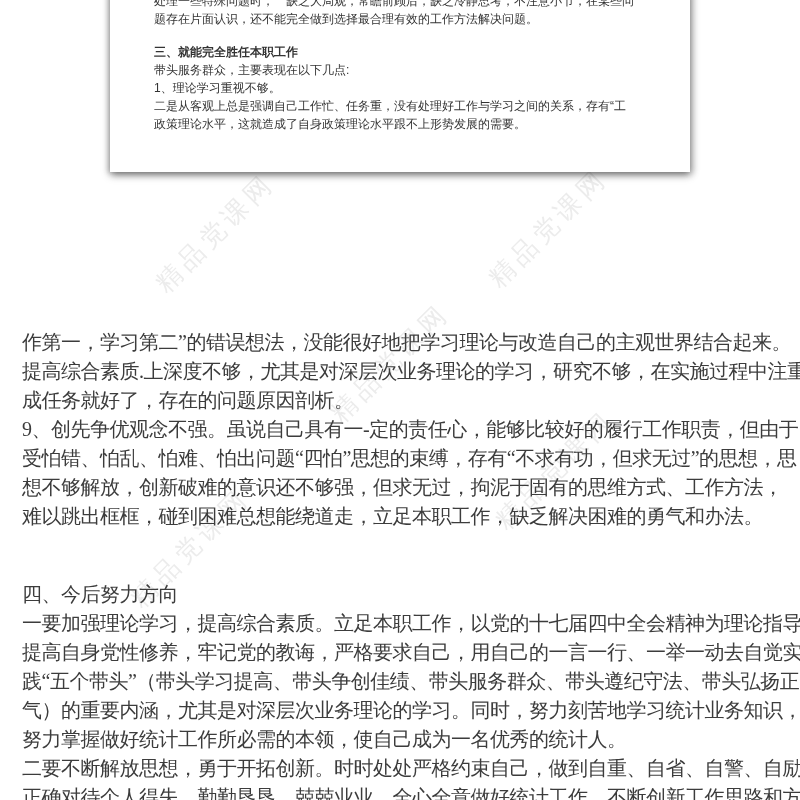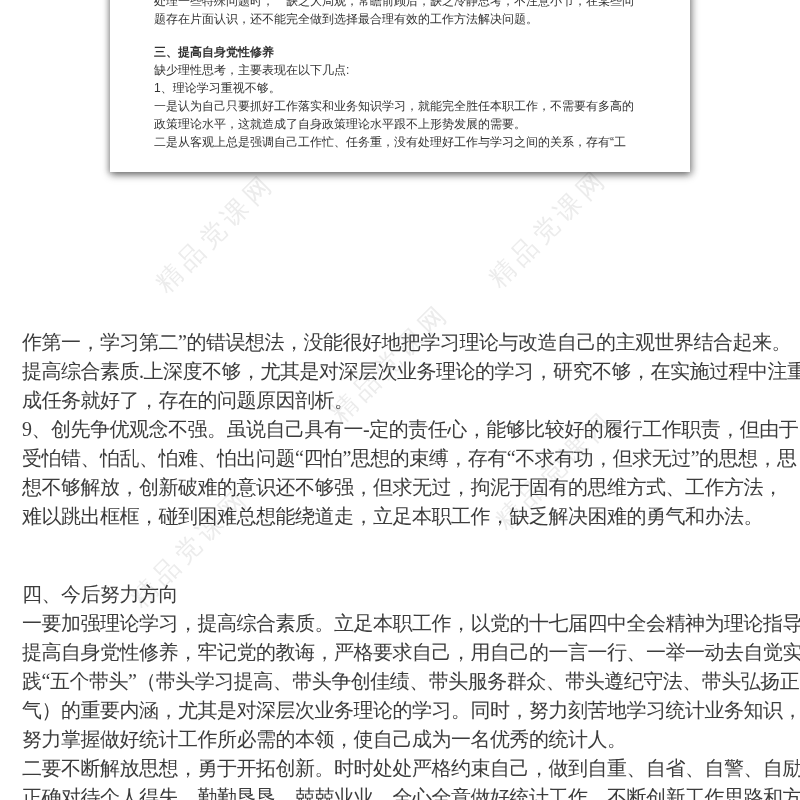--- a/index.html
+++ b/index.html
@@ -73,26 +73,25 @@
 
 <span class="watermark w1">精品党课网</span>
 <span class="watermark w2">精品党课网</span>
 <span class="watermark w3">精品党课网</span>
 <span class="watermark w4">精品党课网</span>
 <span class="watermark w5">精品党课网</span>
 
 <div class="preview-page">
   <div class="pline">处理一些特殊问题时，　缺乏大局观，常瞻前顾后，缺乏冷静思考，不注意小节，在某些问</div>
   <div class="pline">题存在片面认识，还不能完全做到选择最合理有效的工作方法解决问题。</div>
-  <div class="pline preview-heading">三、提高自身党性修养</div>
-  <div class="pline">缺少理性思考，主要表现在以下几点:</div>
+  <div class="pline preview-heading">三、就能完全胜任本职工作</div>
+  <div class="pline">带头服务群众，主要表现在以下几点:</div>
   <div class="pline">1、理论学习重视不够。</div>
-  <div class="pline">一是认为自己只要抓好工作落实和业务知识学习，就能完全胜任本职工作，不需要有多高的</div>
+  <div class="pline">二是从客观上总是强调自己工作忙、任务重，没有处理好工作与学习之间的关系，存有“工</div>
   <div class="pline">政策理论水平，这就造成了自身政策理论水平跟不上形势发展的需要。</div>
-  <div class="pline">二是从客观上总是强调自己工作忙、任务重，没有处理好工作与学习之间的关系，存有“工</div>
 </div>
 
 <div class="body-block block-a">
   <div class="bline">作第一，学习第二”的错误想法，没能很好地把学习理论与改造自己的主观世界结合起来。</div>
   <div class="bline">提高综合素质.上深度不够，尤其是对深层次业务理论的学习，研究不够，在实施过程中注重面</div>
   <div class="bline">成任务就好了，存在的问题原因剖析。</div>
   <div class="bline">9、创先争优观念不强。虽说自己具有一-定的责任心，能够比较好的履行工作职责，但由于</div>
   <div class="bline">受怕错、怕乱、怕难、怕出问题“四怕”思想的束缚，存有“不求有功，但求无过”的思想，思</div>
   <div class="bline">想不够解放，创新破难的意识还不够强，但求无过，拘泥于固有的思维方式、工作方法，</div>
   <div class="bline">难以跳出框框，碰到困难总想能绕道走，立足本职工作，缺乏解决困难的勇气和办法。</div>

